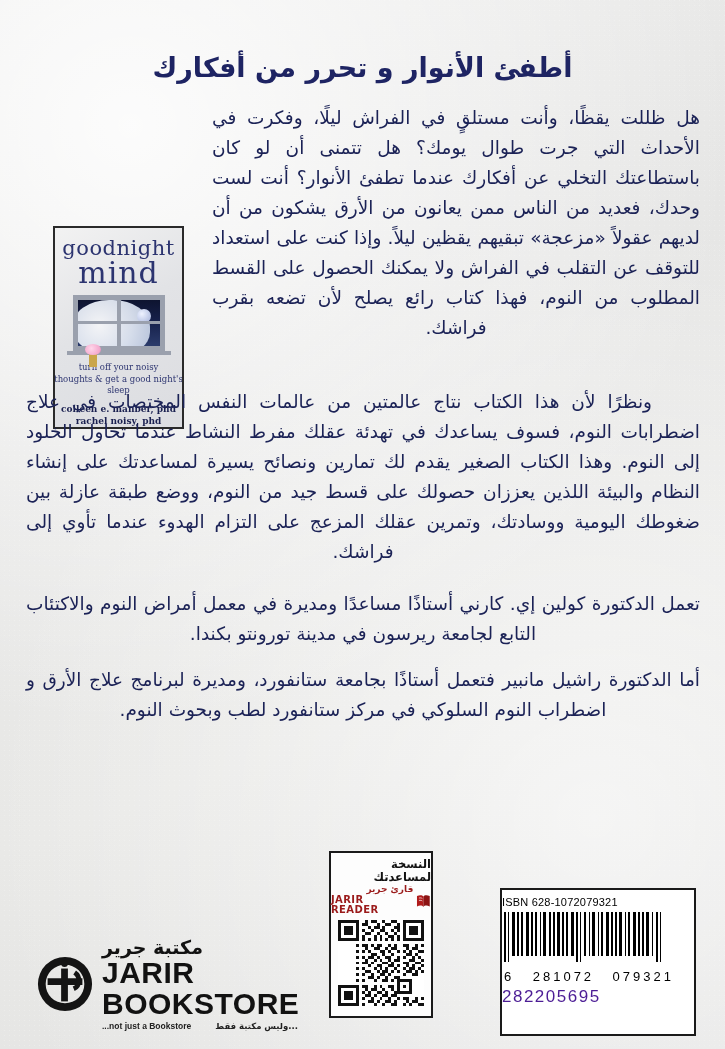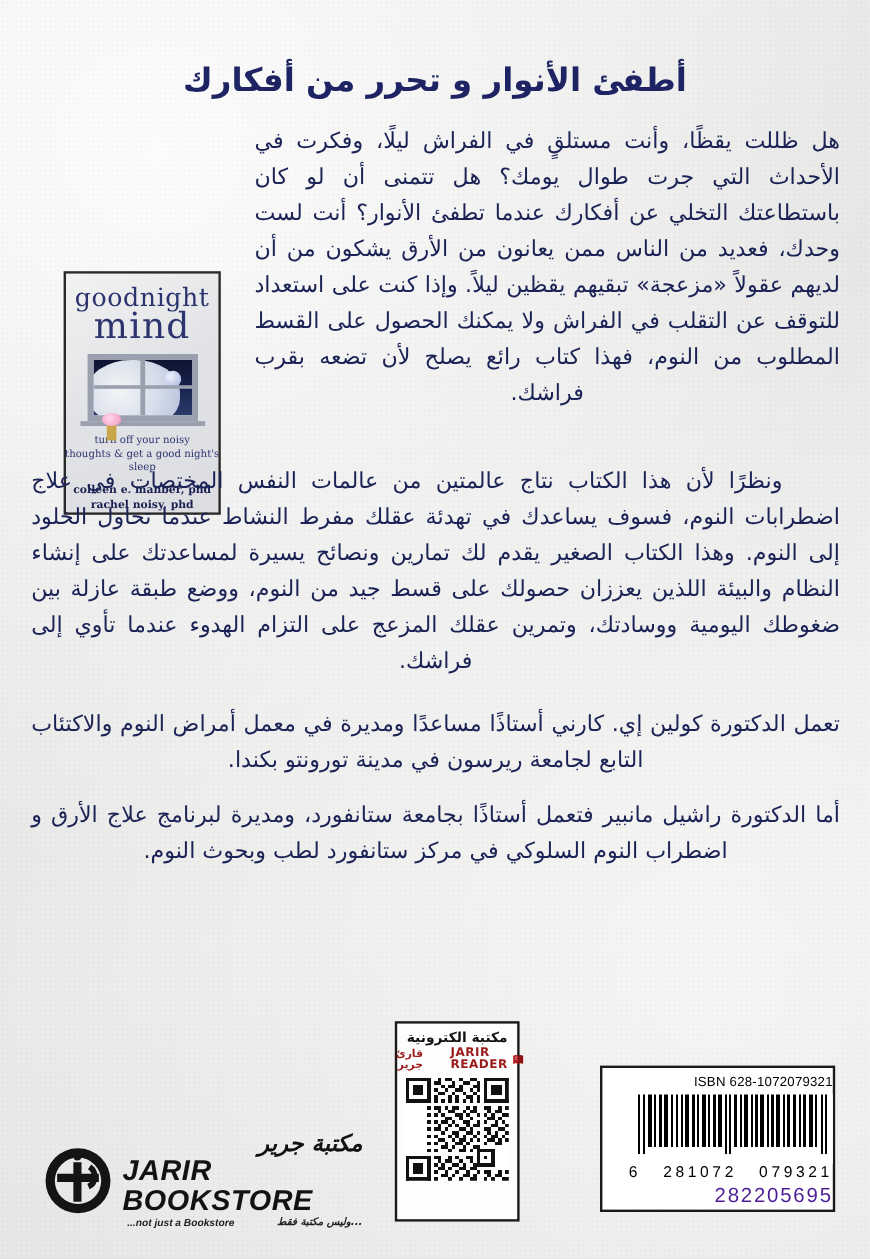--- a/index.html
+++ b/index.html
@@ -212,22 +212,22 @@
     line-height: 1.1;
   }
   .qr-brand {
     display: flex;
     align-items: center;
     gap: 3px;
     margin-top: 2px;
   }
   .qr-brand-text {
     display: flex;
+    flex-direction: column;
     align-items: flex-end;
-    gap: 23px;
   }
   .qr-brand-ar {
     direction: rtl;
     font-size: 9px;
     font-weight: bold;
     color: #9b1b1b;
     line-height: 1.05;
     font-family: "DejaVu Sans", sans-serif;
   }
   .qr-brand-en {
@@ -247,27 +247,27 @@
     height: 86px;
     background: #fff;
   }
 
   
   .barcode-block {
     position: absolute;
     left: 500px;
     top: 888px;
     width: 196px;
-    height: 122px;
+    height: 148px;
     background: #ffffff;
     border: 2px solid #1a1a1a;
     box-sizing: border-box;
     display: flex;
     flex-direction: column;
-    align-items: flex-end;
+    align-items: flex-start;
   }
   .isbn-text {
     margin-top: 6px;
     font-size: 11px;
     color: #000;
     font-family: "Liberation Sans", sans-serif;
     letter-spacing: 0.2px;
   }
   .bars {
     margin-top: 4px;
@@ -298,32 +298,32 @@
     position: absolute;
     left: 36px;
     top: 952px;
     width: 266px;
     height: 64px;
     display: flex;
     align-items: center;
     gap: 8px;
   }
   .jl-mark { width: 58px; height: 58px; flex: 0 0 58px; }
-  .jl-text { display: flex; flex-direction: column; align-items: flex-end; font-style: italic; }
+  .jl-text { display: flex; flex-direction: column; align-items: flex-start; }
   .jl-ar {
     direction: rtl;
     font-size: 19px;
     font-weight: bold;
     color: #121212;
     line-height: 1;
     letter-spacing: 1px;
     font-family: "DejaVu Sans", sans-serif;
   }
   .jl-en {
-    font-size: 24px;
+    font-size: 30px;
     font-weight: bold;
     color: #121212;
     line-height: 1.05;
     letter-spacing: 0.5px;
     font-family: "Liberation Sans", sans-serif;
   }
   .jl-tag-row {
     display: flex;
     justify-content: space-between;
     width: 196px;
@@ -374,21 +374,21 @@
   </div>
 
   <div class="body-wrap">
     <p class="para first" style="padding-left:186px; min-height:268px;">هل ظللت يقظًا، وأنت مستلقٍ في الفراش ليلًا، وفكرت في الأحداث التي جرت طوال يومك؟ هل تتمنى أن لو كان باستطاعتك التخلي عن أفكارك عندما تطفئ الأنوار؟ أنت لست وحدك، فعديد من الناس ممن يعانون من الأرق يشكون من أن لديهم عقولاً «مزعجة» تبقيهم يقظين ليلاً. وإذا كنت على استعداد للتوقف عن التقلب في الفراش ولا يمكنك الحصول على القسط المطلوب من النوم، فهذا كتاب رائع يصلح لأن تضعه بقرب فراشك.</p>
     <p class="para indent">ونظرًا لأن هذا الكتاب نتاج عالمتين من عالمات النفس المختصات في علاج اضطرابات النوم، فسوف يساعدك في تهدئة عقلك مفرط النشاط عندما تحاول الخلود إلى النوم. وهذا الكتاب الصغير يقدم لك تمارين ونصائح يسيرة لمساعدتك على إنشاء النظام والبيئة اللذين يعززان حصولك على قسط جيد من النوم، ووضع طبقة عازلة بين ضغوطك اليومية ووسادتك، وتمرين عقلك المزعج على التزام الهدوء عندما تأوي إلى فراشك.</p>
     <p class="para" style="margin-top:22px;">تعمل الدكتورة كولين إي. كارني أستاذًا مساعدًا ومديرة في معمل أمراض النوم والاكتئاب التابع لجامعة ريرسون في مدينة تورونتو بكندا.</p>
     <p class="para" style="margin-top:14px;">أما الدكتورة راشيل مانبير فتعمل أستاذًا بجامعة ستانفورد، ومديرة لبرنامج علاج الأرق و اضطراب النوم السلوكي في مركز ستانفورد لطب وبحوث النوم.</p>
   </div>
 
   <div class="qr-block">
-    <div class="qr-title">مكتبة الكترونية</div>
+    <div class="qr-title">النسخة لمساعدتك</div>
     <div class="qr-brand">
       <div class="qr-brand-text">
         <div class="qr-brand-ar">قارئ جرير</div>
         <div class="qr-brand-en">JARIR READER</div>
       </div>
       <svg class="qr-bookicon" viewBox="0 0 30 28">
         <path d="M2 4 C8 1 13 2 15 5 L15 26 C13 23 8 22 2 25 Z" fill="#b01b1b"></path>
         <path d="M28 4 C22 1 17 2 15 5 L15 26 C17 23 22 22 28 25 Z" fill="#8d1313"></path>
         <path d="M6 8 C9 7 12 8 13 9" stroke="#fff" stroke-width="1.4" fill="none"></path>
         <path d="M6 13 C9 12 12 13 13 14" stroke="#fff" stroke-width="1.4" fill="none"></path>

